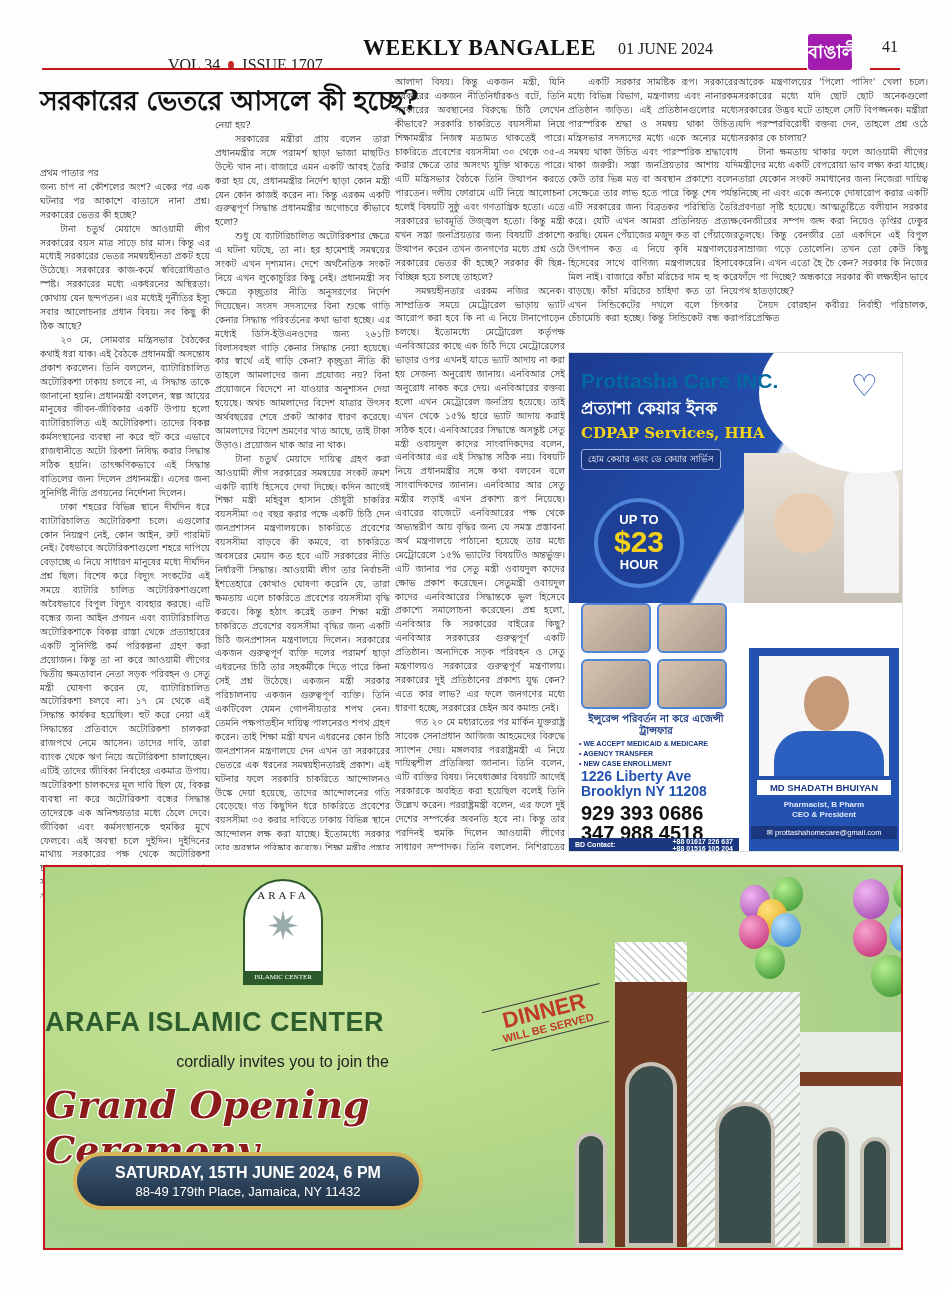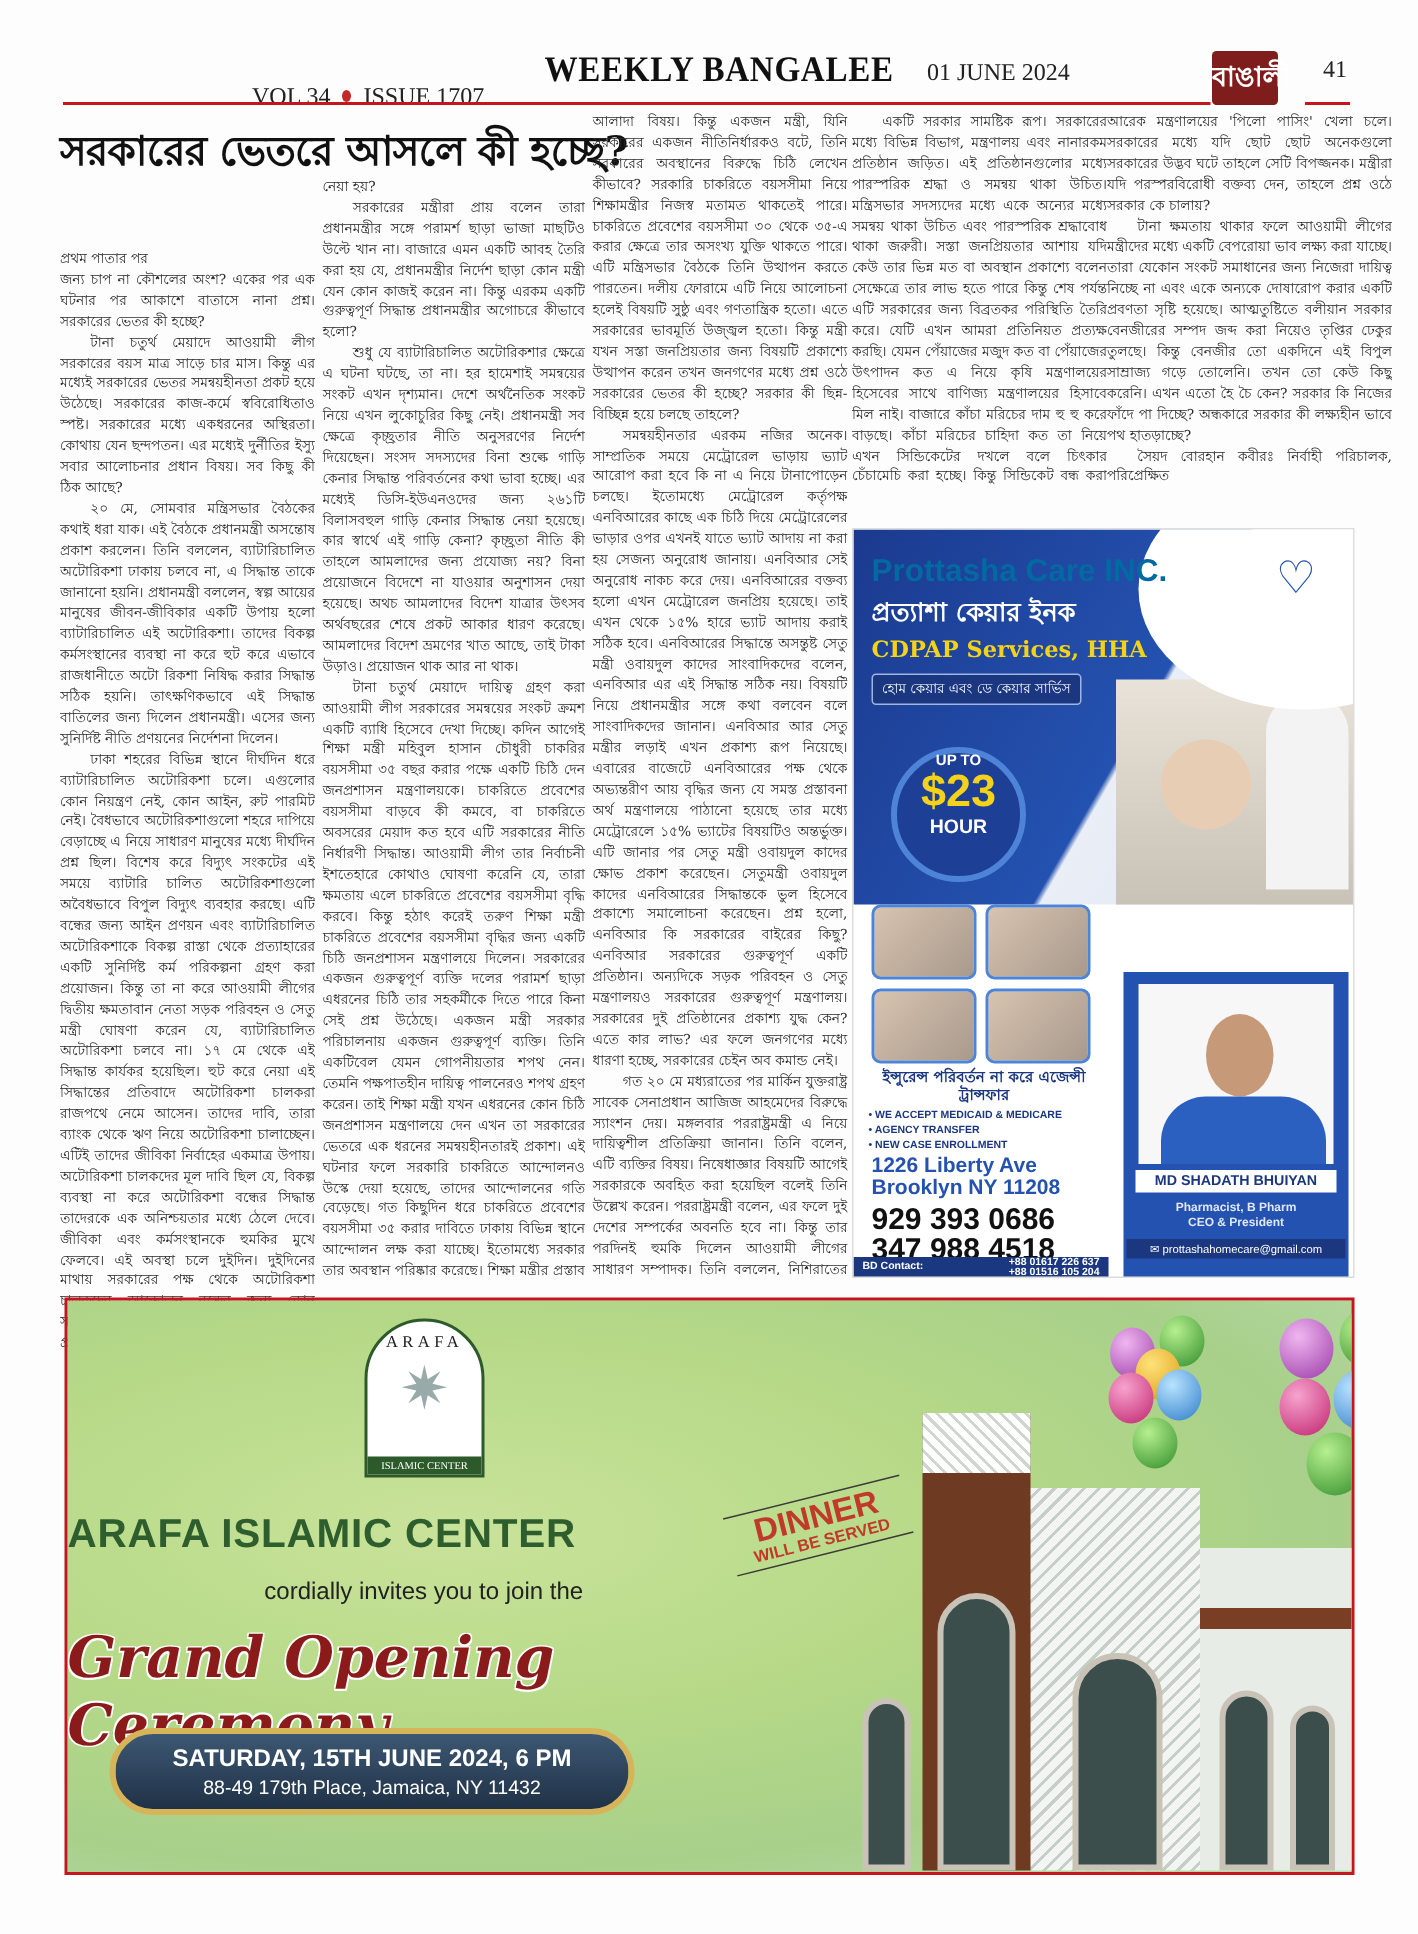--- a/index.html
+++ b/index.html
@@ -5,21 +5,21 @@
   * { box-sizing: border-box; margin: 0; padding: 0; }
   html, body { width: 945px; height: 1289px; background: #fdfdfd; overflow: hidden; }
   body { position: relative; font-family: "DejaVu Serif", serif; color: #222; }
 
   
   .masthead { position: absolute; left: 0; top: 0; width: 945px; height: 70px; }
   .mh-vol { position: absolute; left: 168px; top: 56px; font-family: "Liberation Serif", serif; font-size: 16px; color: #222; }
   .mh-dot { display: inline-block; width: 6px; height: 8px; border-radius: 50%; background: #c62828; margin: 0 8px 2px 8px; vertical-align: middle; }
   .mh-title { position: absolute; left: 363px; top: 34px; font-family: "Liberation Serif", serif; font-weight: bold; font-size: 24px; letter-spacing: 0.5px; color: #111; transform: scaleX(0.92); transform-origin: left; }
   .mh-date { position: absolute; left: 618px; top: 40px; font-family: "Liberation Serif", serif; font-size: 16px; color: #222; }
-  .mh-logo { position: absolute; left: 808px; top: 34px; width: 44px; height: 36px; background: #7f1d1d; border-radius: 3px; color: #fff; font-weight: bold; font-size: 18px; text-align: center; line-height: 36px; }
+  .mh-logo { position: absolute; left: 808px; top: 34px; width: 44px; height: 36px; background: #a21caf; border-radius: 3px; color: #fff; font-weight: bold; font-size: 18px; text-align: center; line-height: 36px; }
   .mh-page { position: absolute; left: 882px; top: 38px; font-family: "Liberation Serif", serif; font-size: 16px; }
   .mh-rule-l { position: absolute; left: 42px; top: 68px; width: 765px; height: 2px; background: #c4161c; }
   .mh-rule-r { position: absolute; left: 870px; top: 68px; width: 30px; height: 2px; background: #c4161c; }
 
   
   .headline { position: absolute; left: 40px; top: 80px; width: 345px; font-size: 27px; font-weight: bold; color: #111; letter-spacing: -0.5px; white-space: nowrap; }
 
   
   .col { position: absolute; font-size: 9.2px; line-height: 13.9px; text-align: justify; color: #2a2a2a; overflow: hidden; }
   .col p { text-indent: 2.2em; margin: 0; }
@@ -33,21 +33,21 @@
   
   .ad1 { position: absolute; left: 568px; top: 352px; width: 335px; height: 500px; background: #fff; overflow: hidden; border: 1px solid #ddd; }
   .ad1-top { position: absolute; left: 0; top: 0; width: 335px; height: 250px; background: linear-gradient(120deg, #1b3a8f 0%, #2452b0 55%, #e9eef7 56%, #dfe6f2 100%); }
   .ad1-swoosh { position: absolute; left: 190px; top: -40px; width: 220px; height: 160px; border-radius: 50%; background: #fff; }
   .ad1-heart { position: absolute; left: 275px; top: 15px; width: 40px; height: 36px; color: #2452b0; font-size: 30px; text-align: center; line-height: 36px; }
   .ad1-name { position: absolute; left: 12px; top: 16px; font-family: "Liberation Sans", sans-serif; font-weight: bold; font-size: 21px; color: #0369a1; }
   .ad1-bn { position: absolute; left: 12px; top: 42px; font-family: "DejaVu Sans", sans-serif; font-weight: bold; font-size: 17px; color: #fff; }
   .ad1-cdpap { position: absolute; left: 12px; top: 71px; font-family: "DejaVu Serif", serif; font-weight: bold; font-size: 15px; color: #f5d21a; }
   .ad1-svc { position: absolute; left: 12px; top: 96px; padding: 2px 6px; border: 1px solid #9fb5e4; border-radius: 3px; background: #1a3780; font-size: 9px; color: #fff; }
   .ad1-badge { position: absolute; left: 25px; top: 145px; width: 90px; height: 90px; border-radius: 50%; background: #1d3f95; border: 4px solid #4d84d8; text-align: center; color: #fff; font-family: "Liberation Sans", sans-serif; font-weight: bold; }
-  .ad1-badge .upto { display: block; font-size: 10px; }
+  .ad1-badge .upto { display: block; font-size: 13px; margin-top: 10px; }
   .ad1-badge .amt { display: block; font-size: 30px; color: #f5d21a; line-height: 30px; }
   .ad1-badge .hr { display: block; font-size: 13px; }
   .ad1-photo { position: absolute; left: 175px; top: 100px; width: 160px; height: 150px; background: linear-gradient(180deg, #e8e2d8, #c9c2b6); }
   .ad1-photo .face { position: absolute; left: 30px; top: 40px; width: 60px; height: 60px; border-radius: 50%; background: #e8cdb5; }
   .ad1-photo .nurse { position: absolute; left: 100px; top: 10px; width: 55px; height: 130px; background: #f3f3f3; border-radius: 25px 25px 0 0; }
   .ad1-thumbs { position: absolute; left: 12px; top: 250px; width: 150px; height: 110px; }
   .ad1-thumb { position: absolute; width: 70px; height: 50px; border: 2px solid #4d84d8; border-radius: 6px; background: linear-gradient(135deg, #d8c3b0, #a89a8c); }
   .ad1-tagline { position: absolute; left: 12px; top: 360px; width: 150px; text-align: center; font-size: 10px; font-weight: bold; color: #1a3780; line-height: 12px; }
   .ad1-bullets { position: absolute; left: 10px; top: 386px; font-family: "Liberation Sans", sans-serif; font-size: 7px; font-weight: bold; color: #1a3780; line-height: 10px; }
   .ad1-addr { position: absolute; left: 12px; top: 416px; font-family: "Liberation Sans", sans-serif; font-weight: bold; font-size: 14px; color: #2452b0; line-height: 15px; }

